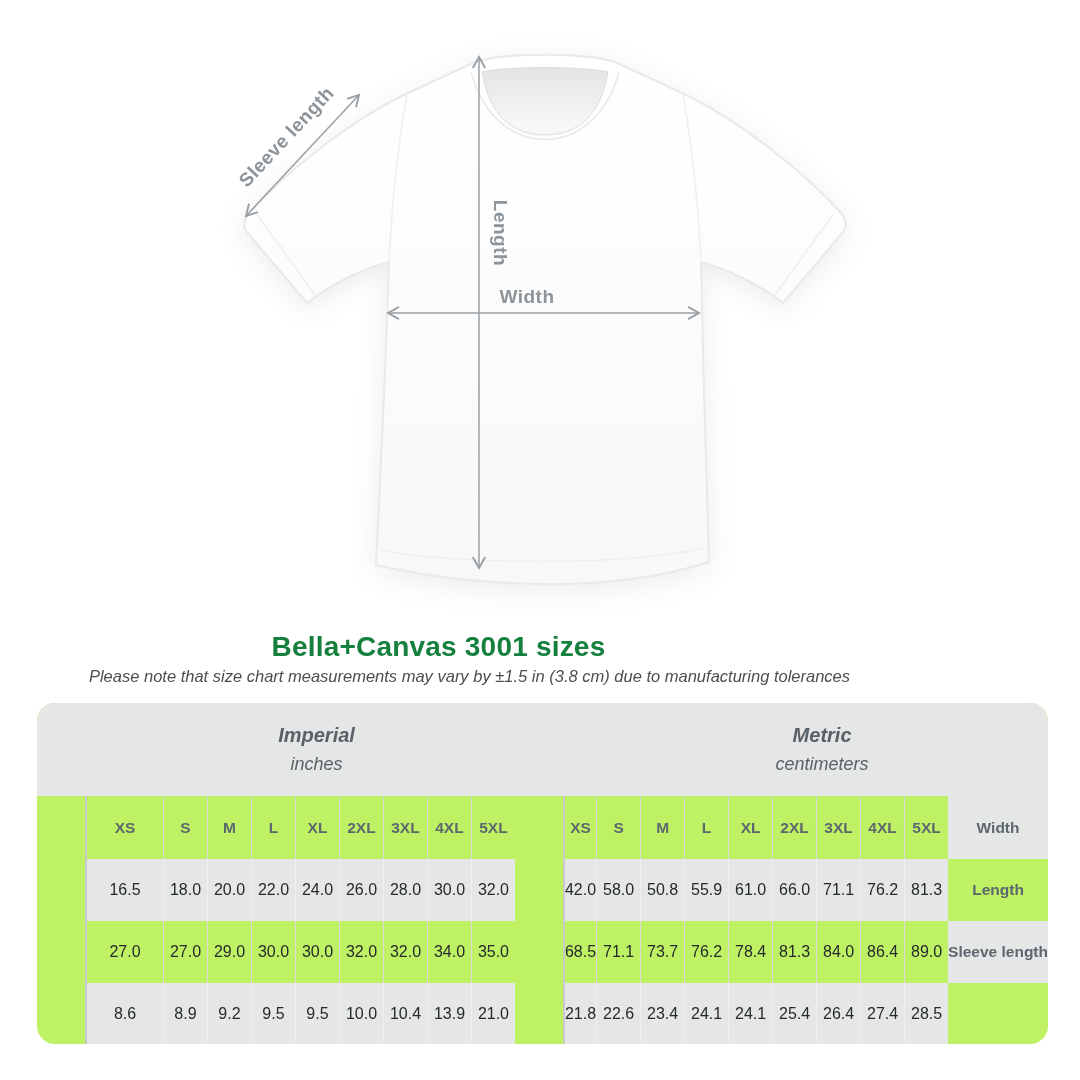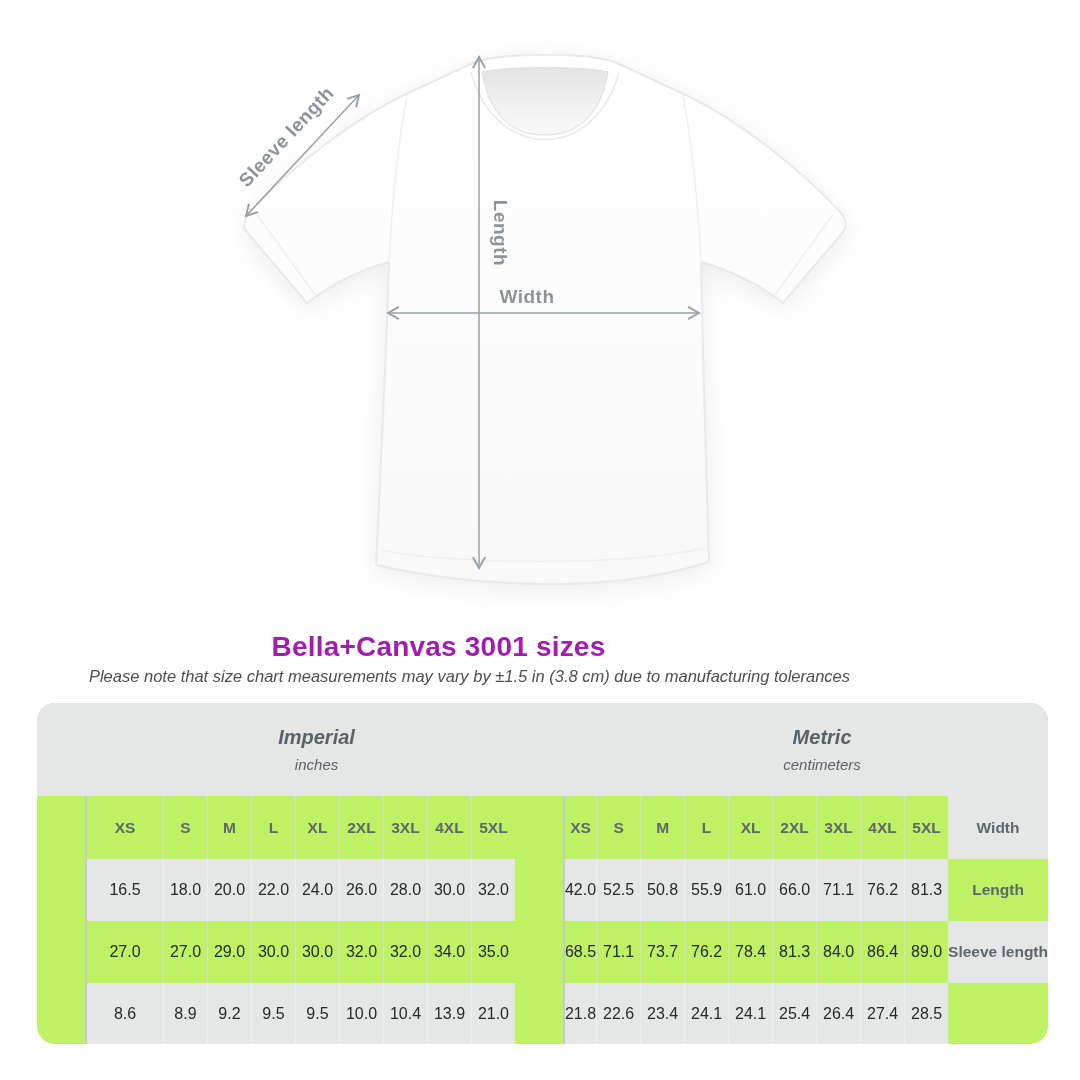--- a/index.html
+++ b/index.html
@@ -6,41 +6,41 @@
   body{width:1080px;height:1080px;font-family:"Liberation Sans","DejaVu Sans",sans-serif;}
   .stage{position:relative;width:1080px;height:1080px;background:#fff;overflow:hidden;}
 
   
   .diagram-svg{position:absolute;left:0;top:0;width:1080px;height:620px;}
   .tee-shadow{filter:drop-shadow(0 6px 14px rgba(0,0,0,0.07));}
   .diagram-label{font-family:"Liberation Sans","DejaVu Sans",sans-serif;font-weight:bold;font-size:19px;letter-spacing:.5px;}
 
   
   .page-title{position:absolute;left:0;top:631px;width:877px;text-align:center;
-    font-size:28px;font-weight:bold;color:#a21caf;letter-spacing:.2px;}
+    font-size:28px;font-weight:bold;color:#15803d;letter-spacing:.2px;}
   .tolerance-note{position:absolute;left:0;top:667px;width:939px;text-align:center;
     font-size:16.5px;font-style:italic;color:#4b4e50;}
 
   
   .grid{position:absolute;left:37px;top:703px;width:1011px;height:341px;
     border-radius:18px;overflow:hidden;background:#bef264;
     display:grid;grid-template-columns:126px repeat(18,1fr);
     grid-template-rows:93px 63px 62px 62px 61px;}
   .cell{display:flex;align-items:center;justify-content:center;
     font-size:16px;color:#26292b;white-space:nowrap;}
   .gray{background:#e5e6e6;}
   .head{font-weight:bold;color:#5d676e;font-size:15.5px;}
   .sep{border-left:1px solid #dbdbdb;}
   .sepg{border-left:1px solid #eef0f0;}
   .heavy{border-left:2px solid #c7c9ca;margin-left:48px;}
   .band{flex-direction:column;background:#e5e6e6;}
   .band-1{grid-row:1;grid-column:1/11;}
   .band-2{grid-row:1;grid-column:11/20;text-align:center;}
   .unit-label{font-weight:bold;font-style:italic;font-size:20px;color:#596267;}
-  .unit-sub{font-style:italic;font-size:15px;color:#596267;margin-top:7px;}
+  .unit-sub{font-style:italic;font-size:18px;color:#596267;margin-top:7px;}
 </style>
 </head>
 <body>
 
 <div class="stage">
 
   <svg class="diagram-svg" viewBox="0 0 1080 620" xmlns="http://www.w3.org/2000/svg">
     <defs>
       <linearGradient id="teeG" x1="0" y1="0" x2="0" y2="1">
         <stop offset="0" stop-color="#ffffff"></stop>
@@ -132,21 +132,21 @@
       <div class="cell sepg heavy gray">16.5</div>
       <div class="cell sepg gray">18.0</div>
       <div class="cell sepg gray">20.0</div>
       <div class="cell sepg gray">22.0</div>
       <div class="cell sepg gray">24.0</div>
       <div class="cell sepg gray">26.0</div>
       <div class="cell sepg gray">28.0</div>
       <div class="cell sepg gray">30.0</div>
       <div class="cell sepg gray">32.0</div>
       <div class="cell sepg heavy gray">42.0</div>
-      <div class="cell sepg gray">52.5</div>
+      <div class="cell sepg gray">58.0</div>
       <div class="cell sepg gray">50.8</div>
       <div class="cell sepg gray">55.9</div>
       <div class="cell sepg gray">61.0</div>
       <div class="cell sepg gray">66.0</div>
       <div class="cell sepg gray">71.1</div>
       <div class="cell sepg gray">76.2</div>
       <div class="cell sepg gray">81.3</div>
       <div class="cell head">Length</div>
       <div class="cell sep heavy">27.0</div>
       <div class="cell sep">27.0</div>

